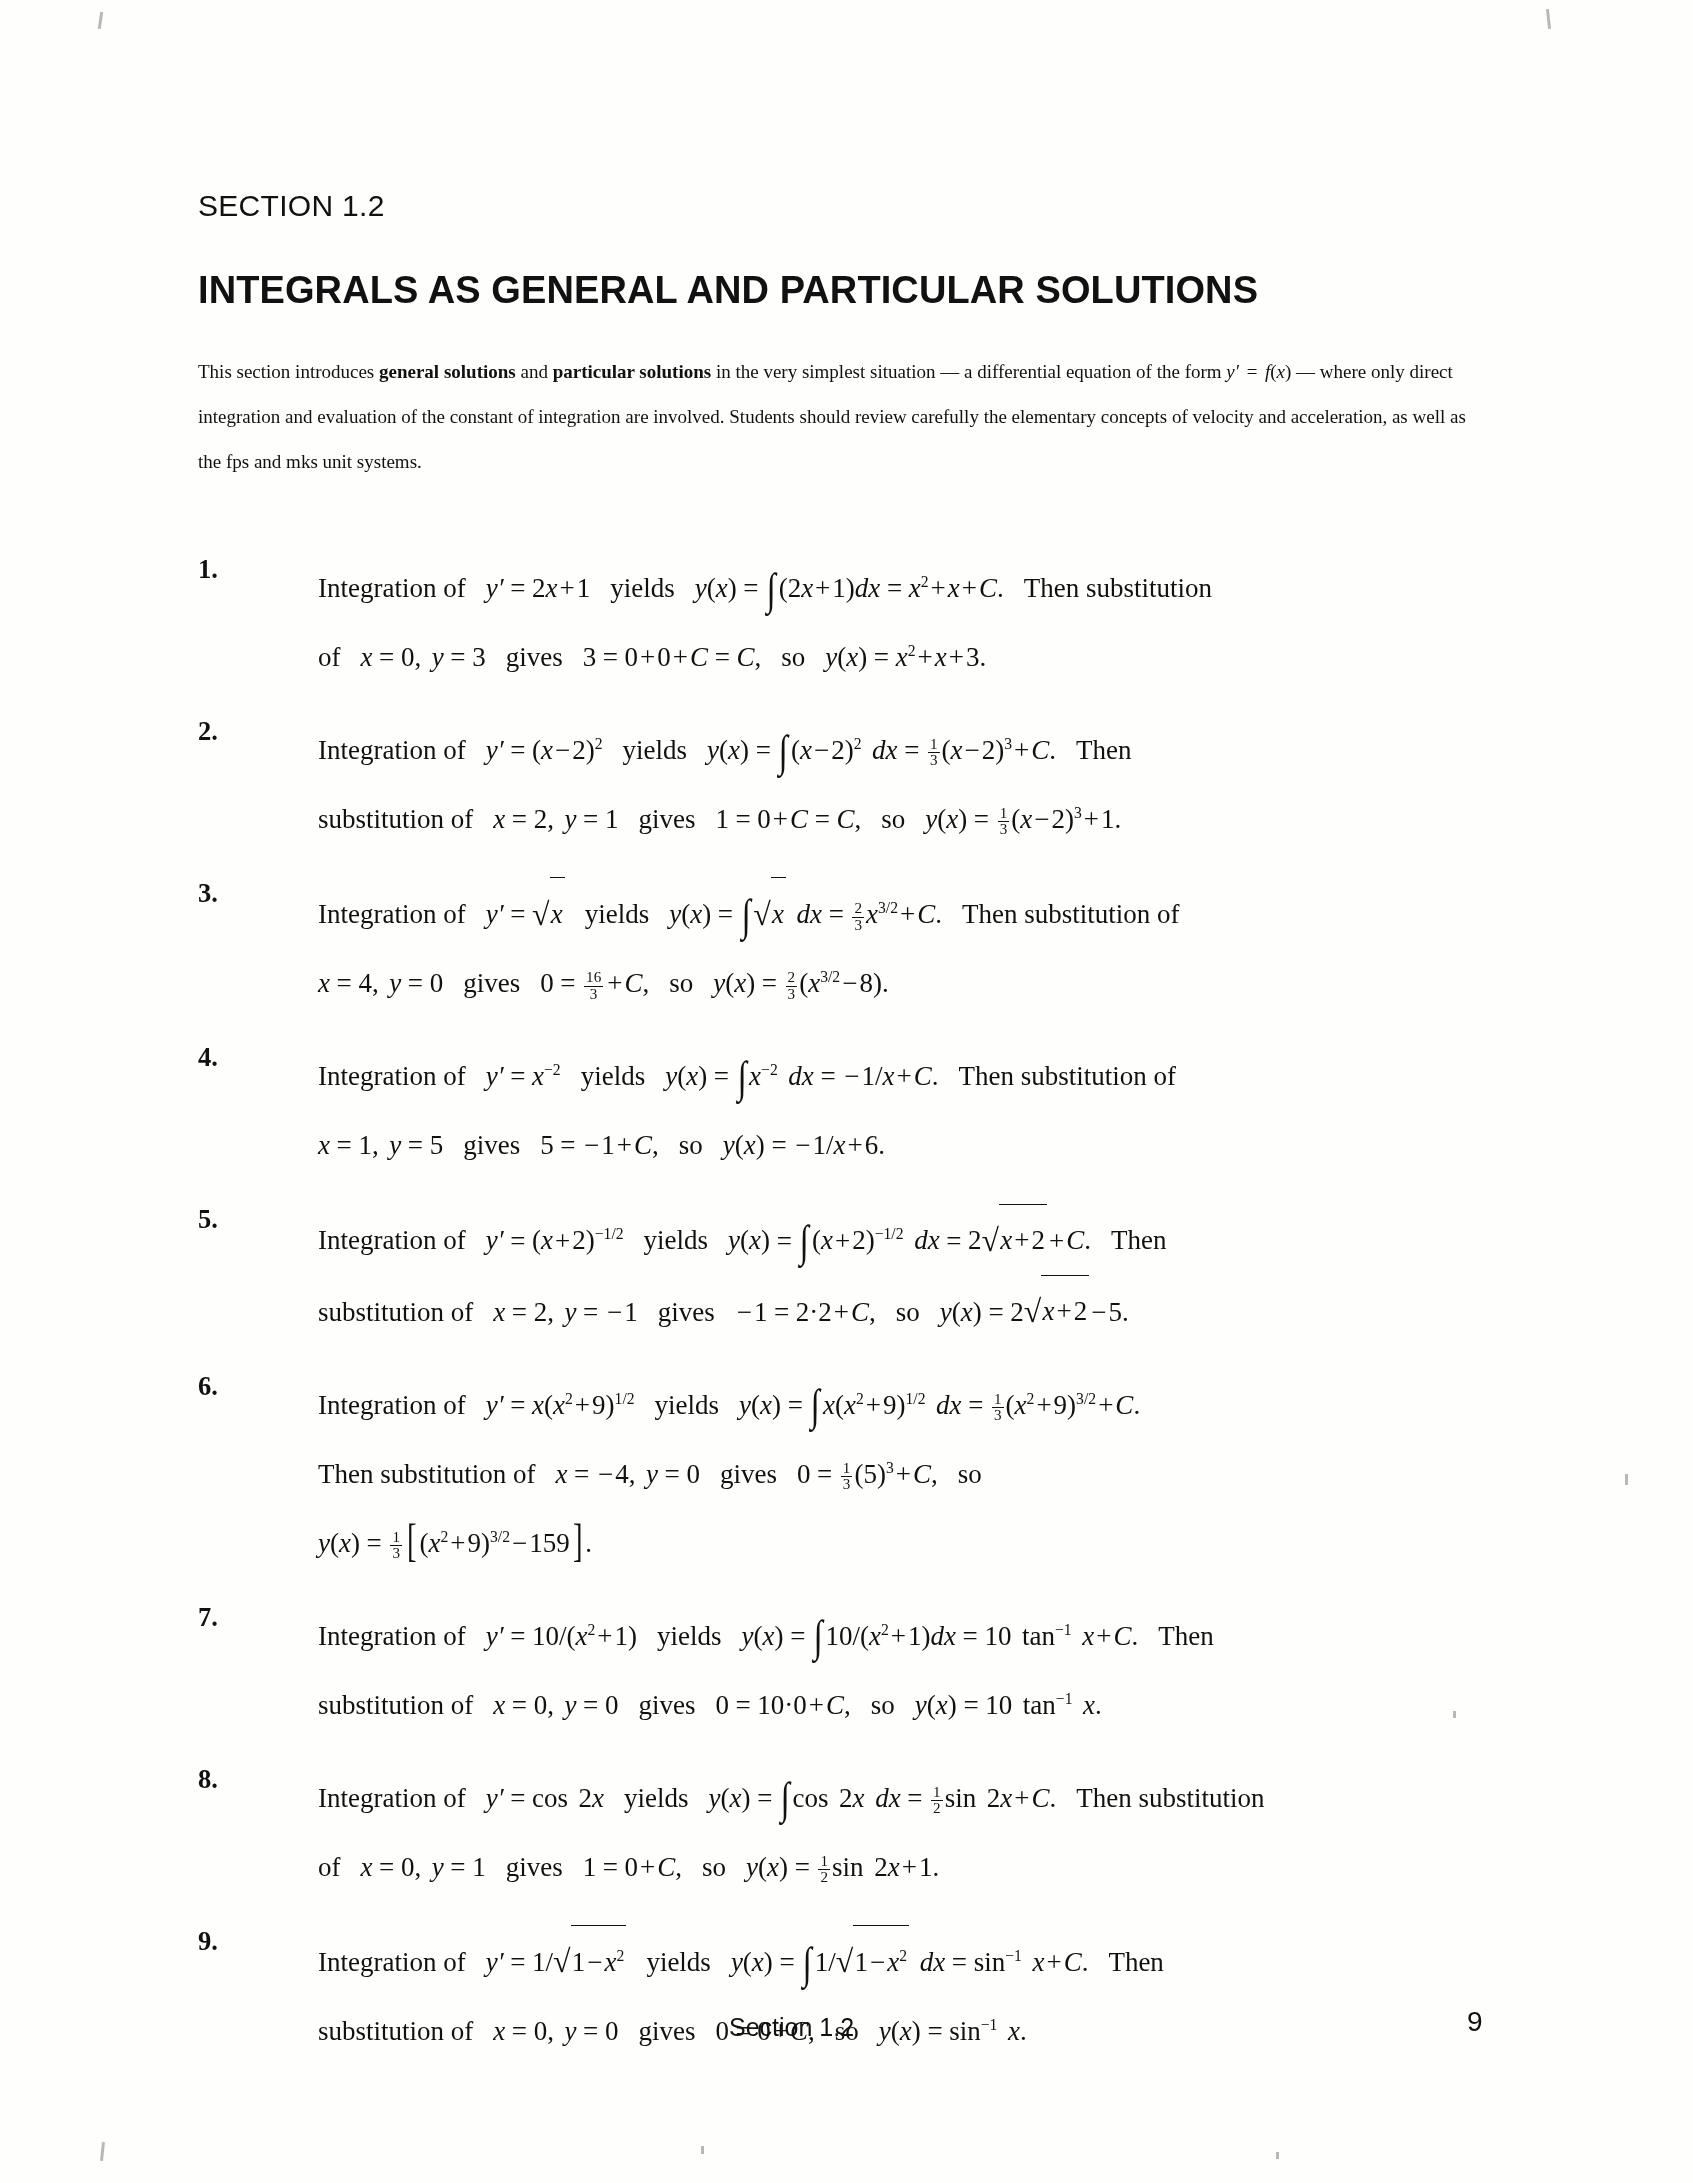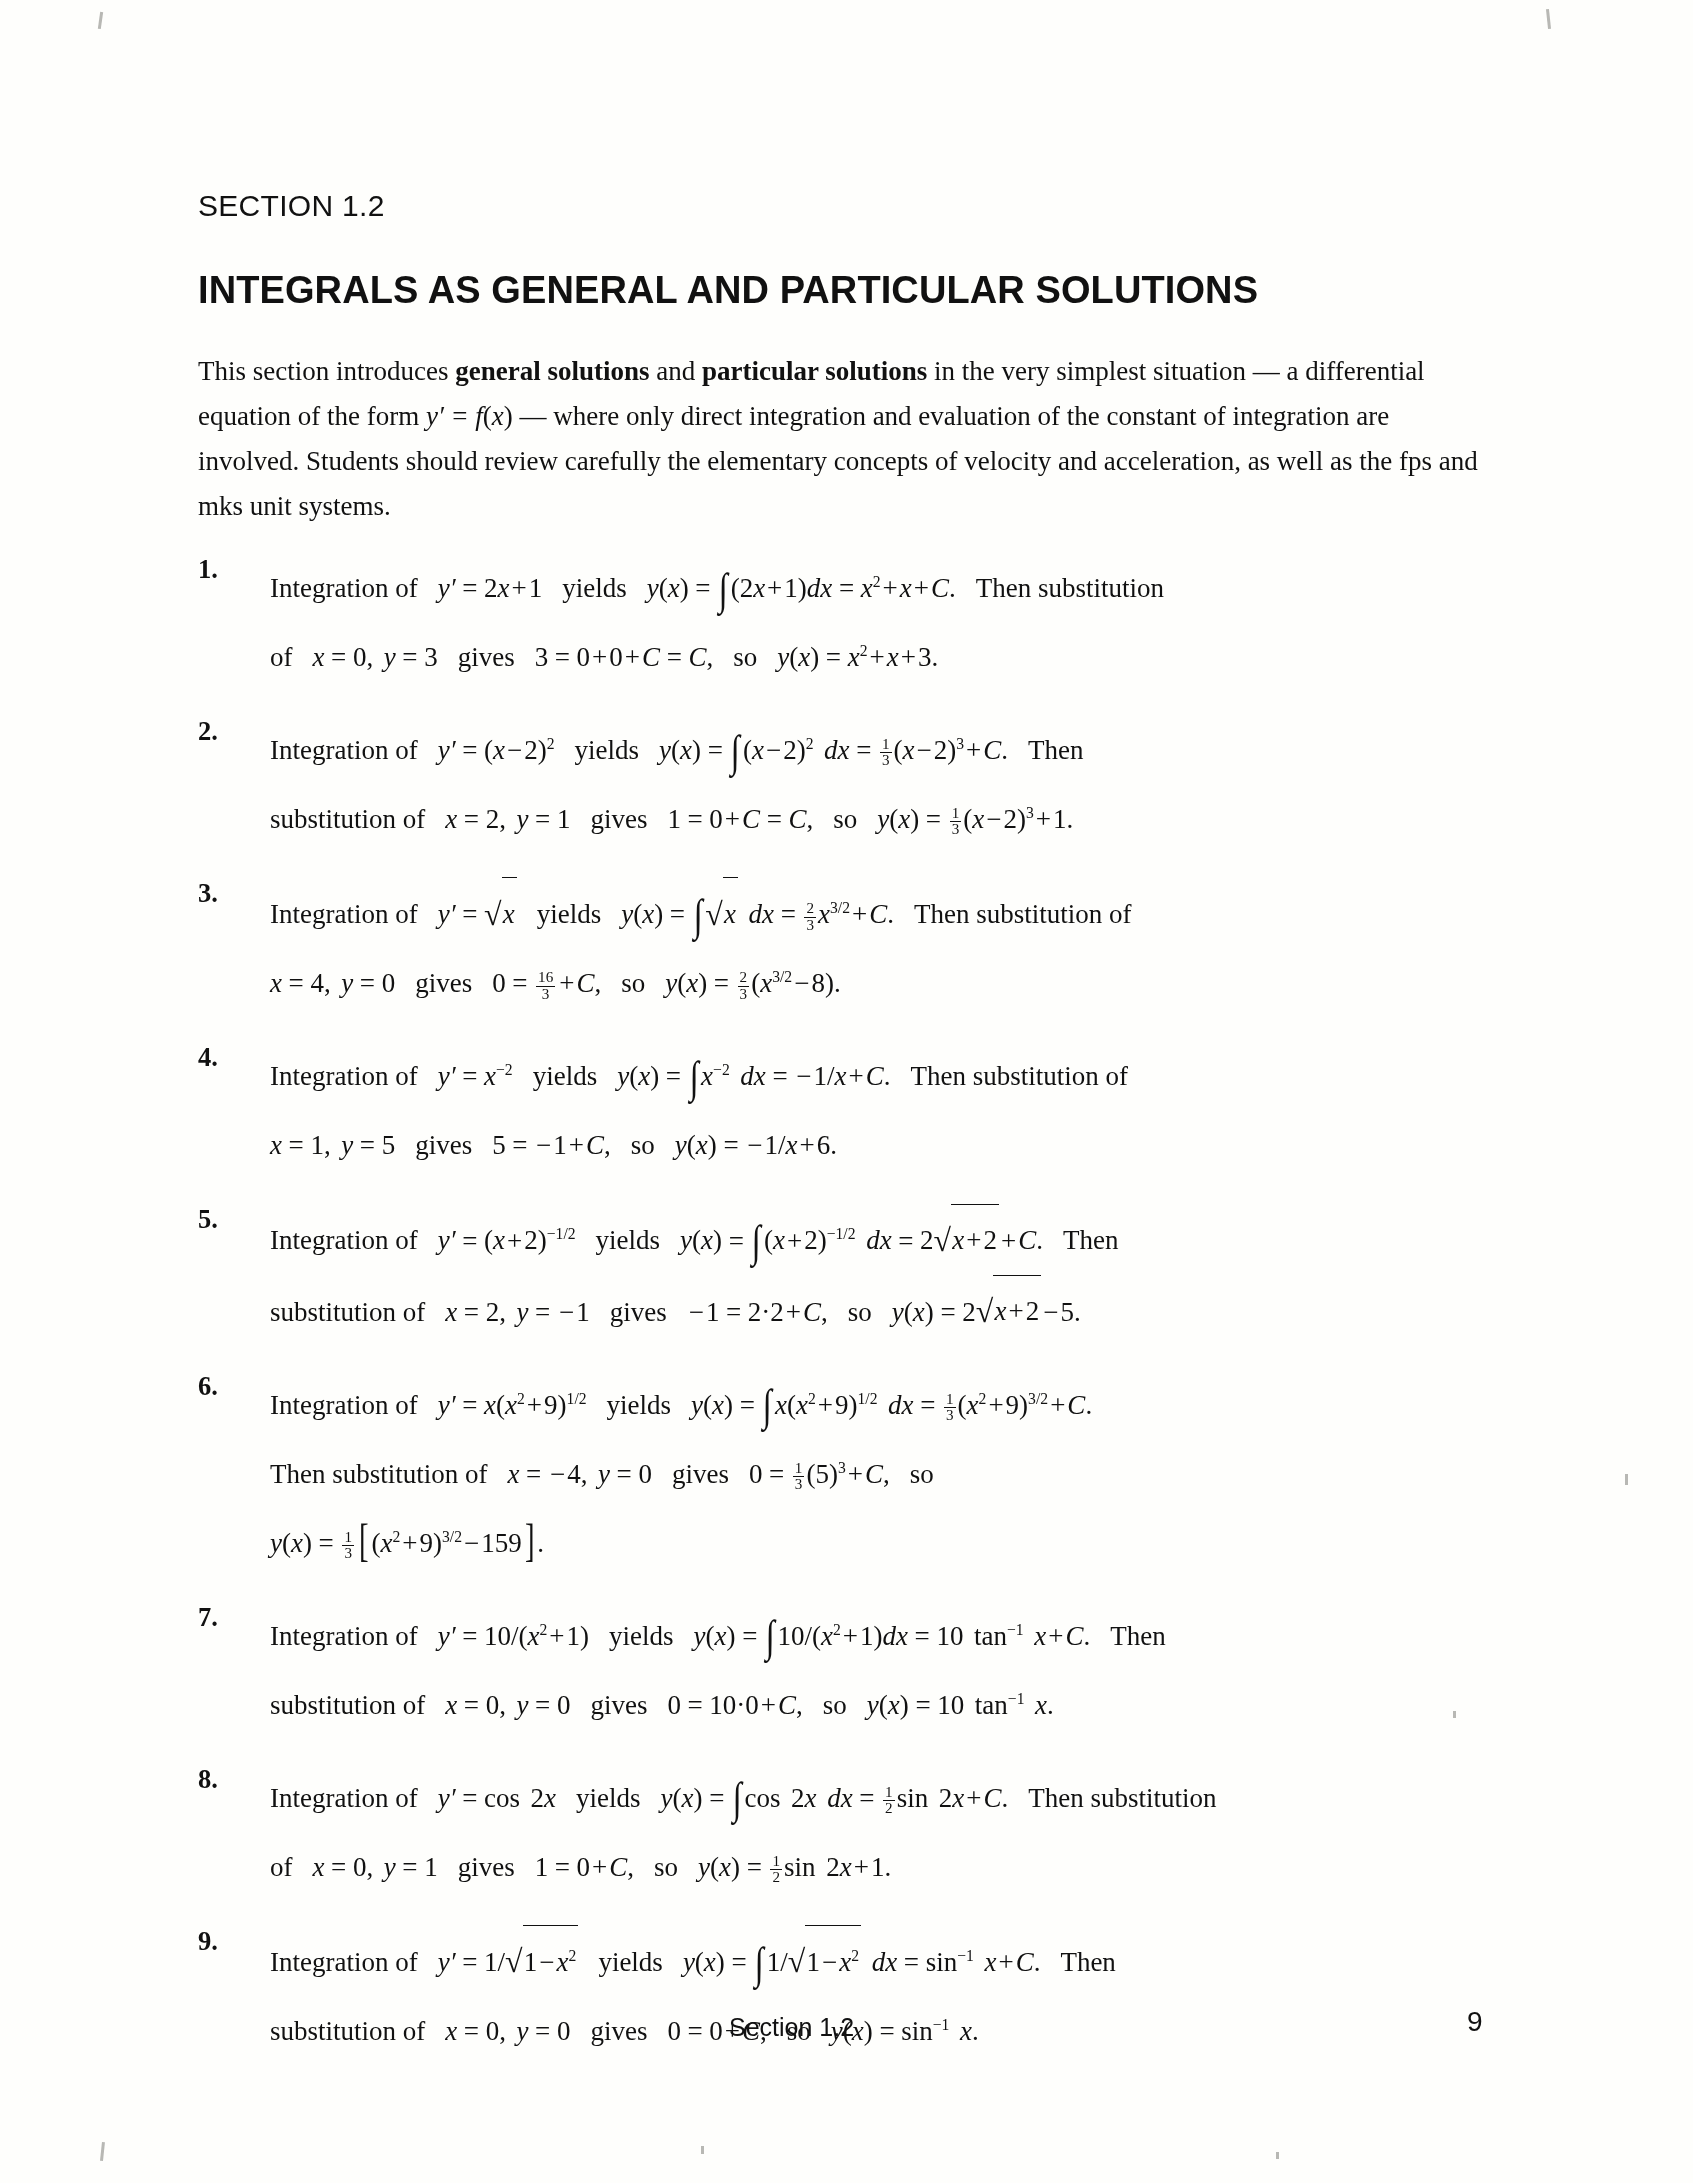--- a/index.html
+++ b/index.html
@@ -35,32 +35,32 @@
     white-space:nowrap;
   }
   .section-title {
     font-family:"Liberation Sans", sans-serif;
     font-weight:bold; font-size:38px; letter-spacing:0.1px;
     position:absolute; left:0; top:269px;
     white-space:nowrap;
   }
   .intro {
     position:absolute; left:0; top:349px; width:1283px;
-    font-size:27px; line-height:45px;
+    font-size:19px; line-height:45px;
   }
   .intro b { font-weight:bold; }
 
   .problems { position:absolute; left:0; top:554px; width:1317px; }
   .prob { position:relative; margin-bottom:24px; }
   .num {
     position:absolute; left:0; top:0;
     font-weight:bold; font-size:26.5px;
     width:53px;
   }
-  .body { margin-left:72px; }
+  .body { margin-left:120px; }
   .line { font-size:27px; line-height:69px; white-space:nowrap; }
 
   
   .mi { font-style:italic; font-family:"Liberation Serif", serif; }
   .mn { font-style:normal; }
   .op { padding:0 2px; }
   .eqs { padding:0 6.6px; }
   .sp { display:inline-block; width:10.6px; }
   .spw { display:inline-block; width:20px; }
   sup { font-size:0.58em; vertical-align:super; line-height:0; }

